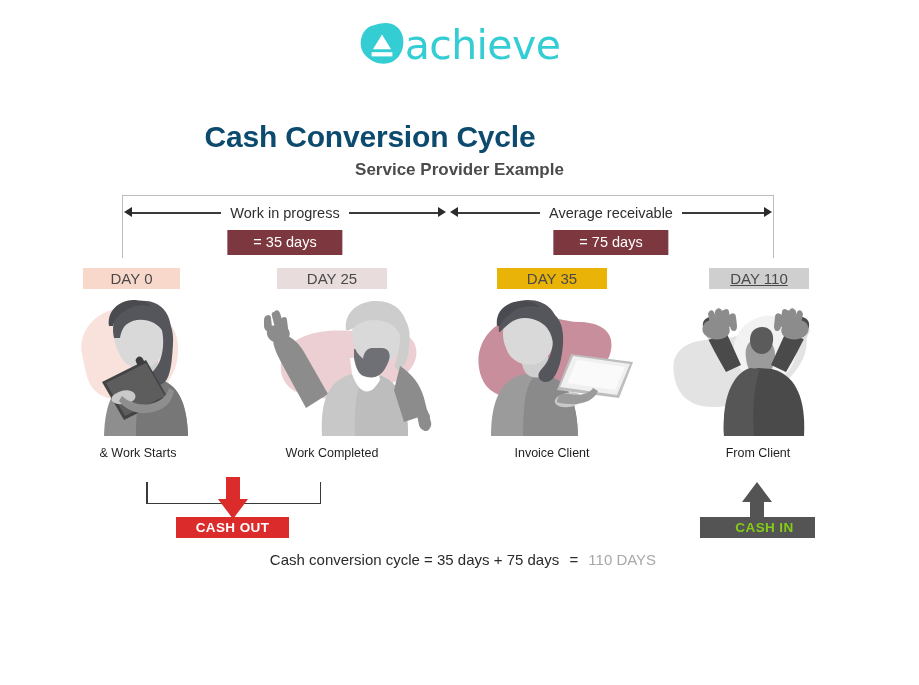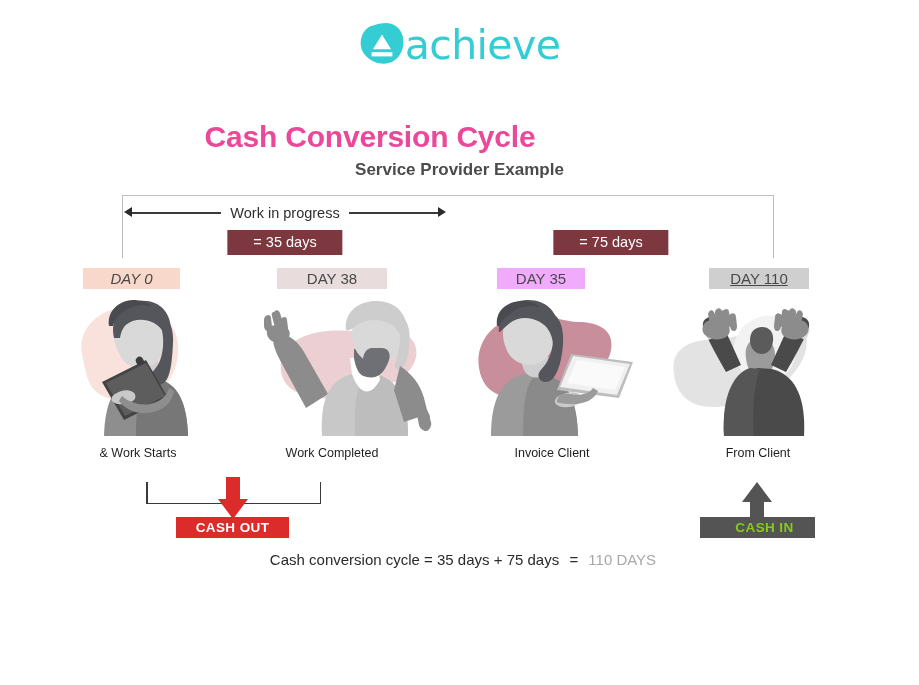--- a/index.html
+++ b/index.html
@@ -21,21 +21,21 @@
   #logo-mark { width:46px; height:46px; display:block; }
   #logo-word {
     font-size:41px; font-weight:400; letter-spacing:-0.6px;
     color:#35cdd4; line-height:1;
     font-family:"DejaVu Sans", sans-serif;
   }
 
   
   #title {
     position:absolute; left:0; top:120px; width:740px; text-align:center;
-    font-size:30px; font-weight:bold; color:#ec4899; letter-spacing:-0.2px;
+    font-size:30px; font-weight:bold; color:#0c4a6e; letter-spacing:-0.2px;
   }
   #subtitle {
     position:absolute; left:0; top:160px; width:919px; text-align:center;
     font-size:17px; font-weight:bold; color:#4b4b4b;
   }
 
   
   #span-area { position:absolute; left:122px; top:195px; width:652px; height:66px; }
   .span-vert {
     position:absolute; top:0; width:1px; height:63px; background:#bdbdbd;
@@ -143,27 +143,33 @@
     <div class="span-row">
       <div class="span-line" style="left:10px;width:306px;"></div>
       <div class="span-arrow arrow-left" style="left:2px;"></div>
       <div class="span-arrow arrow-right" style="right:2px;"></div>
       <div class="span-label"><span>Work in progress</span></div>
     </div>
     <div class="days-badge">= 35 days</div>
   </div>
 
   <div class="span-block" id="span-recv">
+    <div class="span-row">
+      <div class="span-line" style="left:10px;width:306px;"></div>
+      <div class="span-arrow arrow-left" style="left:2px;"></div>
+      <div class="span-arrow arrow-right" style="right:2px;"></div>
+      <div class="span-label"><span>Average receivable</span></div>
+    </div>
     <div class="days-badge">= 75 days</div>
   </div>
 </div>
 
-<div class="day-chip" style="left:83px;  width:97px;  background:#f8d8cb;font-style:italic;">DAY 0</div>
-<div class="day-chip" style="left:277px; width:110px; background:#e8dcdd;">DAY 38</div>
-<div class="day-chip" style="left:497px; width:88px; background:#f0abfc;">DAY 35</div>
+<div class="day-chip" style="left:83px;  width:97px;  background:#f8d8cb;">DAY 0</div>
+<div class="day-chip" style="left:277px; width:110px; background:#e8dcdd;">DAY 25</div>
+<div class="day-chip" style="left:497px; width:110px; background:#eab308;">DAY 35</div>
 <div class="day-chip" style="left:709px; width:100px; background:#cfcfcf;text-decoration:underline;">DAY 110</div>
 
 <div class="illus" style="left:52px;">
   <svg viewBox="0 0 175 140" aria-hidden="true">
     <path d="M30 58c-4-22 12-42 38-46 28-4 52 8 57 30 5 24-6 50-28 58-22 8-50 6-59-12-4-8-6-20-8-30Z" fill="#f9e1dc"></path>
     <path d="M52 140c1-34 10-52 30-58l28 2c18 7 25 26 26 56H52Z" fill="#8e8e8e"></path>
     <path d="M84 140c0-36 4-52 13-57l13 1c18 7 25 26 26 56H84Z" fill="#777777"></path>
     <path d="M80 62c2 9 4 14 11 16 7 2 14-1 16-6l-3-18-24 1Z" fill="#cfcfcf"></path>
     <path d="M62 40c0-18 11-30 26-30 16 0 26 11 26 28 0 16-6 30-18 33-14 4-24-2-29-14-3-7-5-11-5-17Z" fill="#d9d9d9"></path>
     <path d="M62 42c-4-20 6-35 25-37 20-2 31 11 32 27 1 10-1 15-4 17-1-11-6-18-13-22-10-5-20-4-27 1-4 3-6 8-7 14h-6Z" fill="#55565b"></path>

